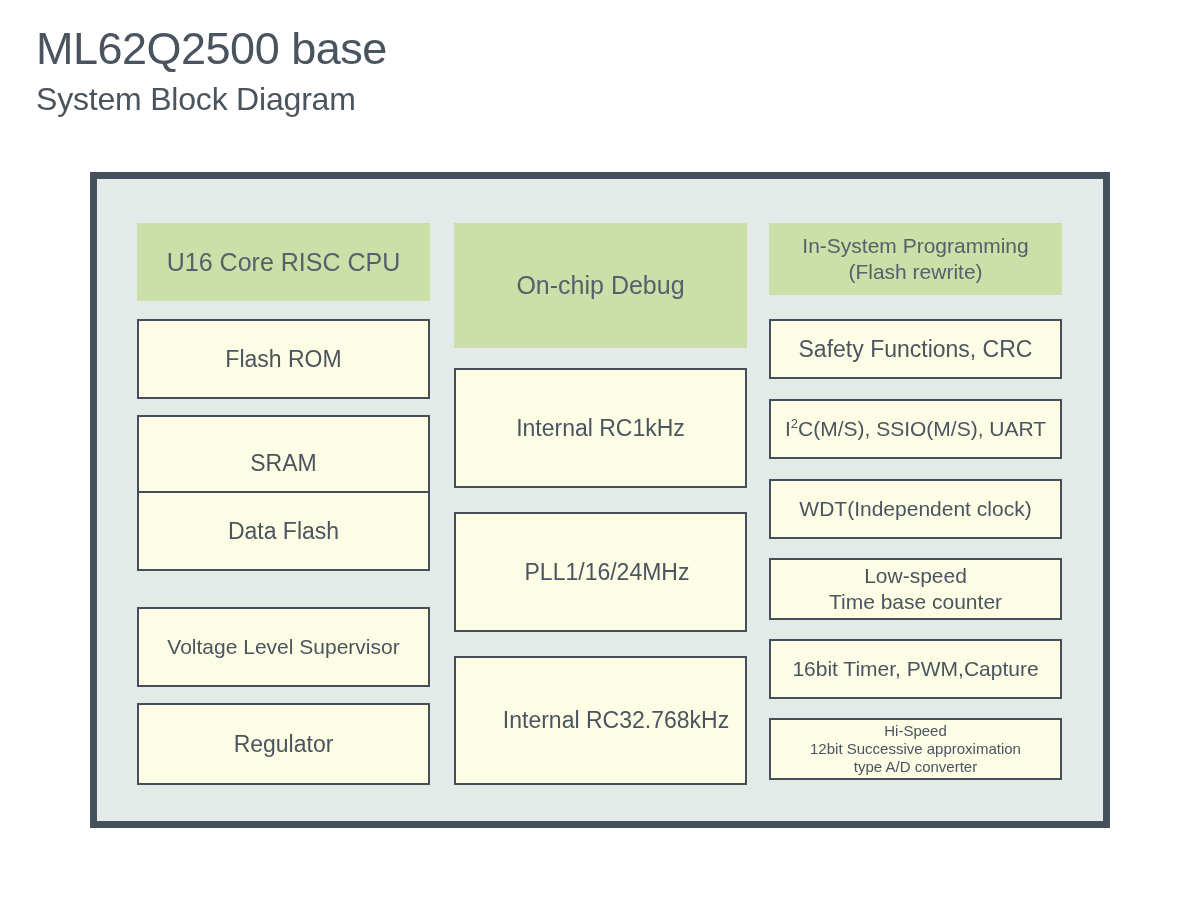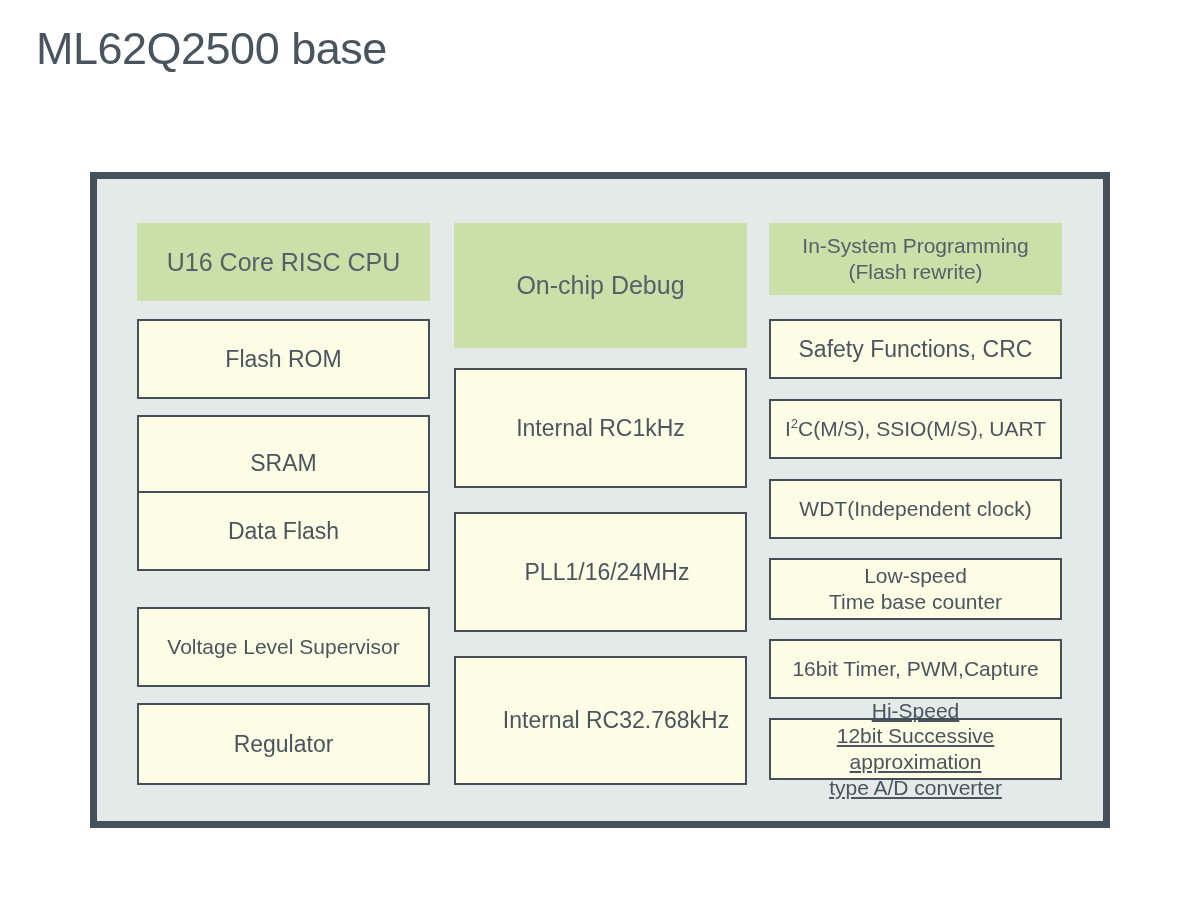--- a/index.html
+++ b/index.html
@@ -91,29 +91,30 @@
   .block-text {
     display: block;
     line-height: 1.22;
     white-space: pre-line;
   }
 
   
   .fs-lg   { font-size: 25px; font-weight: 400; }
   .fs-md   { font-size: 23px; font-weight: 400; }
   .fs-sm   { font-size: 21px; font-weight: 400; }
-  .fs-tiny { font-size: 21px; font-weight: 400; text-decoration: underline; }
+  .fs-tiny { font-size: 15px; font-weight: 400; }
 
   sup { font-size: 0.62em; vertical-align: super; line-height: 0; }
 </style>
 </head>
 <body>
 
 <div class="title-area">
   <div class="title-main">ML62Q2500 base</div>
+  <div class="title-sub">System Block Diagram</div>
 </div>
 
 <div class="chip-frame">
   <div class="chip-inner">
 
     <div class="col col-left">
       <div class="block block-green" style="top:44px;height:78px;">
         <span class="block-text fs-lg">U16   Core RISC CPU</span>
       </div>
       <div class="block block-cream" style="top:140px;height:80px;">

